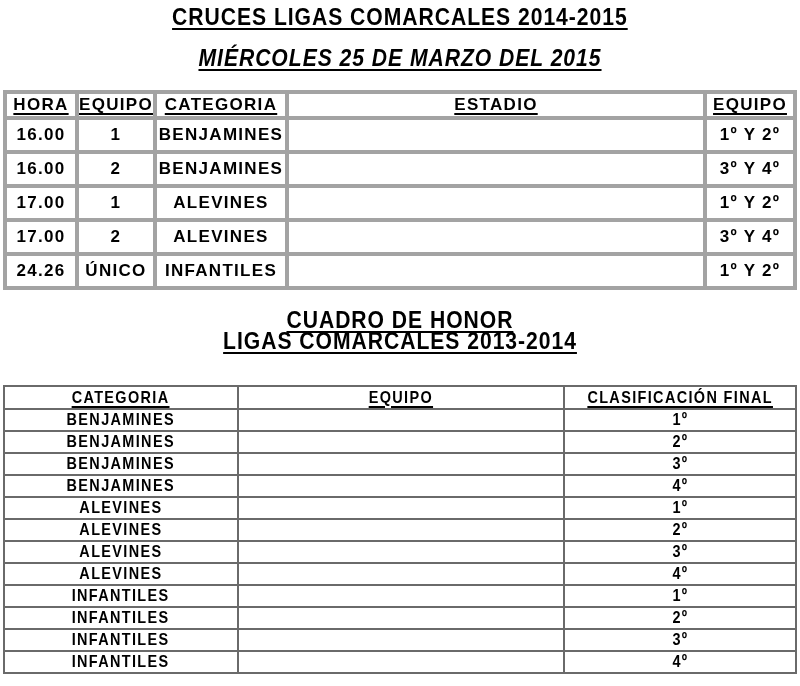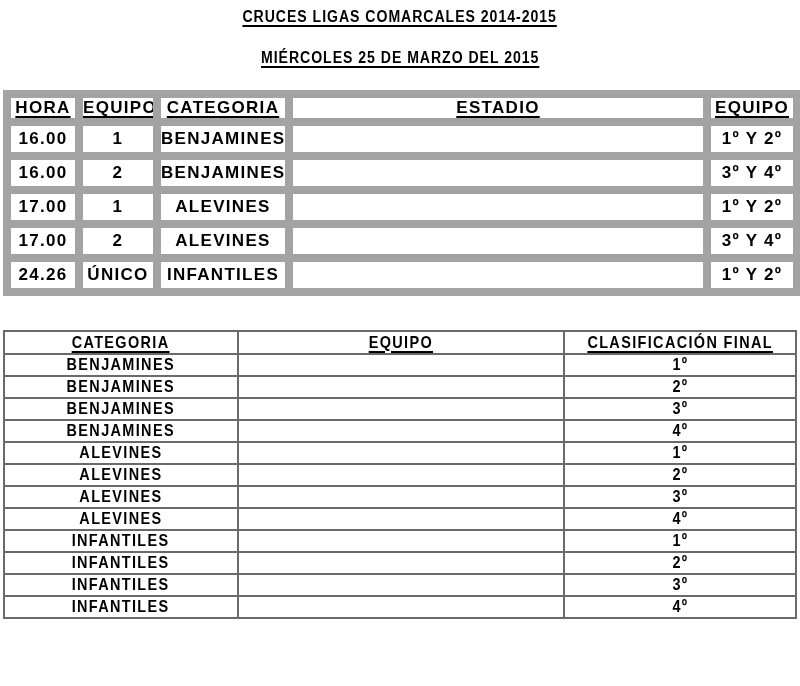--- a/index.html
+++ b/index.html
@@ -5,46 +5,46 @@
   * { margin: 0; padding: 0; box-sizing: border-box; }
   html, body { background: #ffffff; }
   body {
     width: 800px; height: 686px; overflow: hidden;
     font-family: "Liberation Sans", sans-serif;
     font-weight: 700; color: #000000;
   }
   .page { width: 800px; height: 686px; padding-top: 6px; }
 
   
-  .title { text-align: center; font-size: 16px; line-height: 22px; white-space: pre; }
+  .title { text-align: center; font-size: 24px; line-height: 22px; white-space: pre; }
   .title .cx {
     display: inline-block;
     transform: scaleX(0.88);
     transform-origin: 50% 50%;
     letter-spacing: 1.1px;
     text-decoration: underline;
     text-decoration-thickness: 2px;
     text-underline-offset: 3px;
   }
   .t-main    { margin-top: 0; }
   .t-stadium { margin-top: 21px; }
-  .t-date    { margin-top: 19px; }
+  .t-date    { margin-top: 19px; font-style: italic; }
 
   
   .honor-head { margin-top: 19px; }
   .honor-head .title { line-height: 21px; }
 
   
   table { border-collapse: collapse; table-layout: fixed; margin-left: 3px; }
   th, td { text-align: center; vertical-align: middle; padding: 0; overflow: hidden; white-space: nowrap; }
   th span, td span { display: inline-block; }
 
   
   .t1 { width: 790px; margin-top: 21px; }
-  .t1 th, .t1 td { border: 8px solid #a3a3a3; font-size: 17px; }
+  .t1 th, .t1 td { border: 4px solid #a3a3a3; font-size: 17px; }
   .t1 th { height: 26px; }
   .t1 td { height: 34px; }
   .t1 .sp { letter-spacing: 1.3px; }
   .t1 .u span, .t2 .u span {
     text-decoration: underline;
     text-decoration-thickness: 2px;
     text-underline-offset: 3px;
   }
 
   
@@ -113,20 +113,24 @@
       <tr>
         <td><span class="sp">24.26</span></td>
         <td><span class="sp">ÚNICO</span></td>
         <td><span class="sp">INFANTILES</span></td>
         <td><span class="sp"></span></td>
         <td><span class="sp">1º Y 2º</span></td>
       </tr>
     </tbody>
   </table>
 
+  <div class="honor-head">
+    <div class="title"><span class="cx">CUADRO DE HONOR</span></div>
+    <div class="title"><span class="cx">LIGAS COMARCALES 2013-2014</span></div>
+  </div>
 
   <table class="t2">
     <colgroup>
       <col style="width:234px">
         <col style="width:326px">
         <col style="width:232px">
     </colgroup>
     <thead>
       <tr>
         <th class="u"><span>CATEGORIA</span></th>

